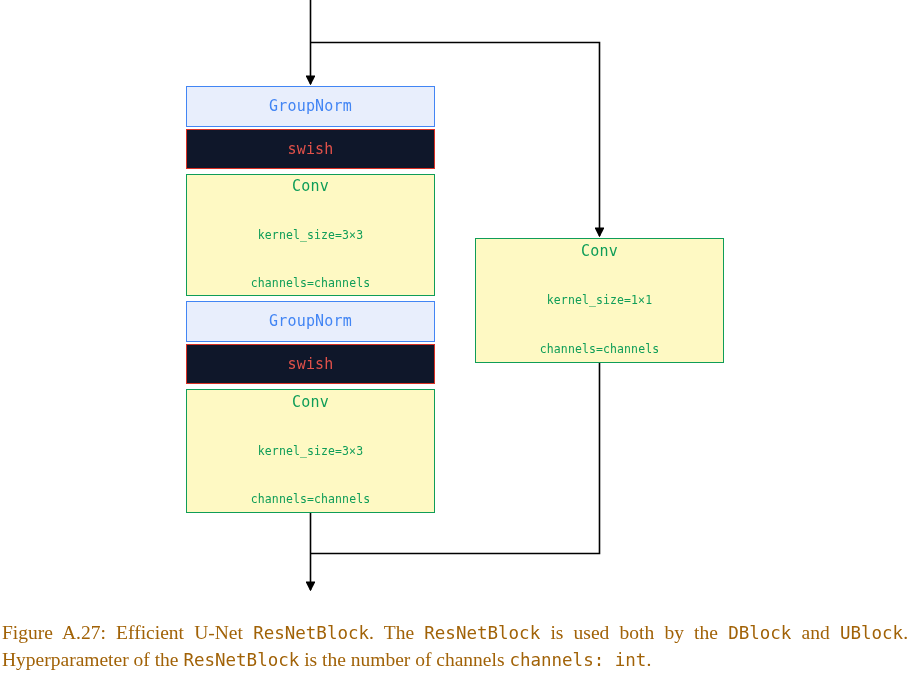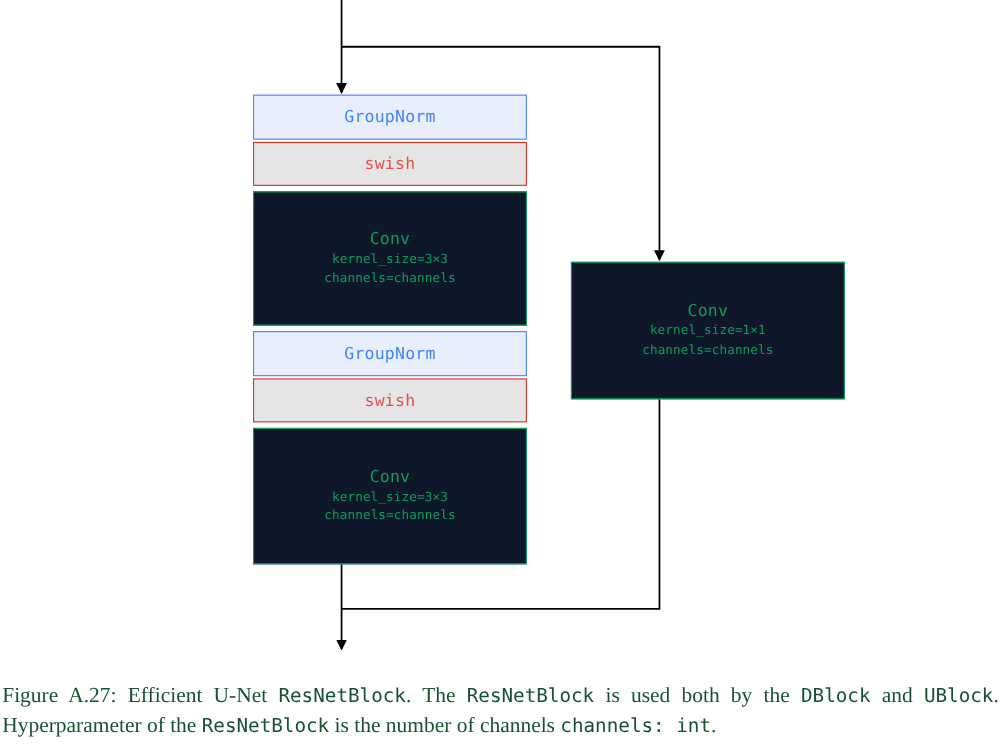--- a/index.html
+++ b/index.html
@@ -32,21 +32,20 @@
   .node {
     position: absolute;
     box-sizing: border-box;
     border: 1.4px solid #000;
     display: flex;
     flex-direction: column;
     align-items: center;
     justify-content: center;
     text-align: center;
     font-family: "DejaVu Sans Mono", monospace;
-    margin-left: 44px;
   }
 
   .node .title {
     font-size: 15px;
     line-height: 1.25;
     letter-spacing: 0.2px;
   }
   .node .param {
     font-size: 11.5px;
     line-height: 1.55;
@@ -55,29 +54,30 @@
   }
 
   
   .pal-norm {
     background: #e8eefc;
     border-color: #4285f4;
   }
   .pal-norm .title { color: #4285f4; }
 
   .pal-act {
-    background: #e5e5e5;
+    background: #0f172a;
     border-color: #d93025;
     align-items: center;
   }
   .pal-act .title { color: #e2514a; }
 
   .pal-conv {
-    background: #0f172a;
+    background: #fef9c3;
     border-color: #0f9d58;
+    gap: 31px;
   }
   .pal-conv .title,
   .pal-conv .param { color: #0f9d58; }
 
   
   .col-main { left: 186px; width: 249px; }
 
   #node-gn1   { top: 86px;  height: 41px; }
   #node-act1  { top: 129px; height: 40px; }
   #node-conv1 { top: 174px; height: 122px; }
@@ -94,21 +94,21 @@
 
   
   #caption {
     position: absolute;
     left: 2px;
     top: 620px;
     width: 906px;
     font-family: "Liberation Serif", serif;
     font-size: 19.5px;
     line-height: 25.5px;
-    color: #14532d;
+    color: #a16207;
     text-align: justify;
     text-align-last: left;
   }
   #caption .code {
     font-family: "DejaVu Sans Mono", monospace;
     font-size: 17.5px;
   }
 </style>
 </head>
 <body>

